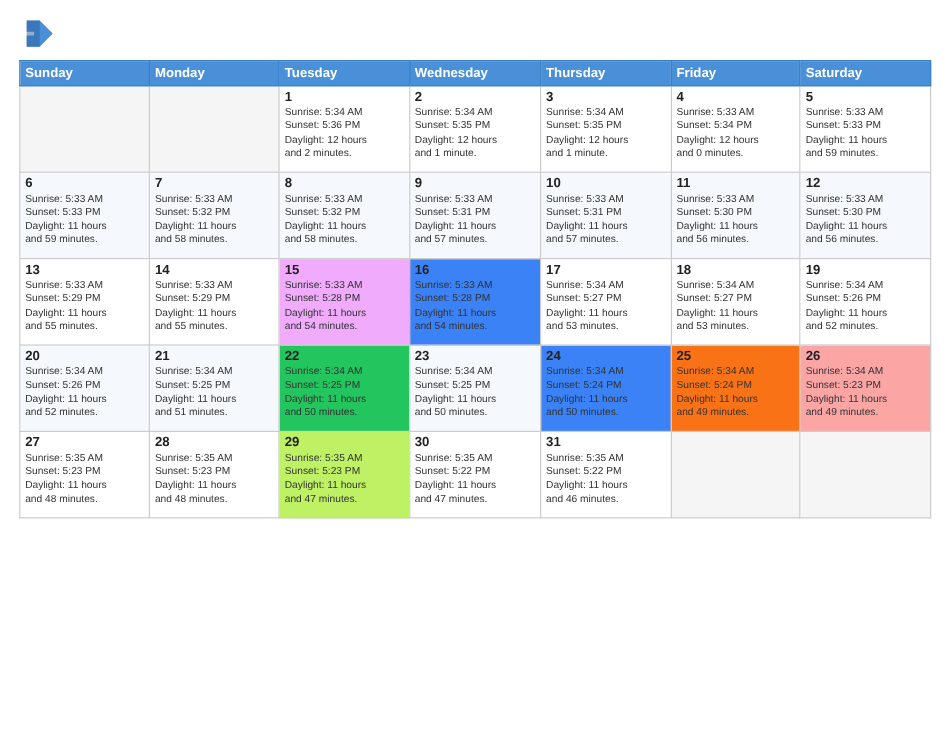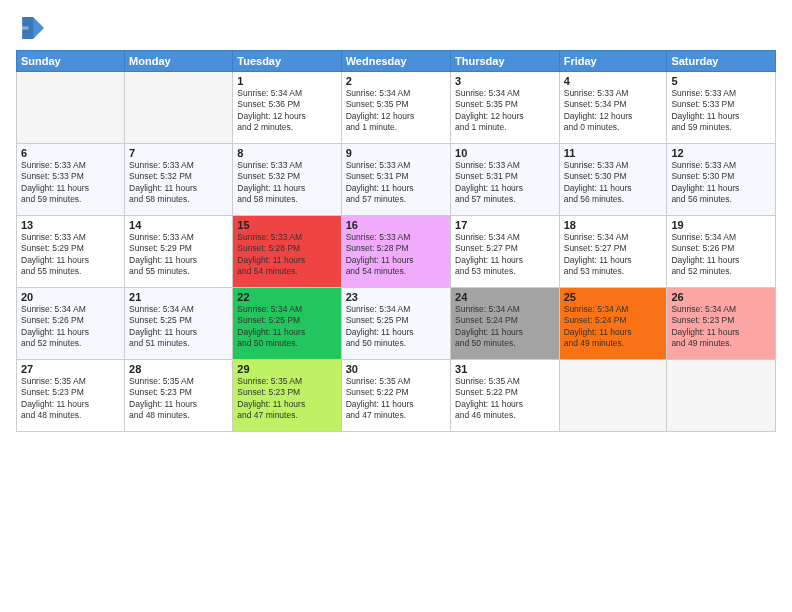--- a/index.html
+++ b/index.html
@@ -230,28 +230,28 @@
 Daylight: 11 hours
 and 55 minutes.</div>
           </td>
           <td style="background: rgb(255, 255, 255);">
             <span class="day-num">14</span>
             <div class="day-info" style="white-space: pre-line;">Sunrise: 5:33 AM
 Sunset: 5:29 PM
 Daylight: 11 hours
 and 55 minutes.</div>
           </td>
-          <td style="background: #ef4444; margin-left: 23px;">
+          <td style="background: #f0abfc; margin-left: 23px;">
             <span class="day-num">15</span>
             <div class="day-info" style="white-space: pre-line;">Sunrise: 5:33 AM
 Sunset: 5:28 PM
 Daylight: 11 hours
 and 54 minutes.</div>
           </td>
-          <td style="background: #f0abfc;">
+          <td style="background: #3b82f6;">
             <span class="day-num">16</span>
             <div class="day-info" style="white-space: pre-line;">Sunrise: 5:33 AM
 Sunset: 5:28 PM
 Daylight: 11 hours
 and 54 minutes.</div>
           </td>
           <td style="background: rgb(255, 255, 255);">
             <span class="day-num">17</span>
             <div class="day-info" style="white-space: pre-line;">Sunrise: 5:34 AM
 Sunset: 5:27 PM
@@ -295,21 +295,21 @@
 Daylight: 11 hours
 and 50 minutes.</div>
           </td>
           <td style="background: rgb(245, 248, 253);">
             <span class="day-num">23</span>
             <div class="day-info" style="white-space: pre-line;">Sunrise: 5:34 AM
 Sunset: 5:25 PM
 Daylight: 11 hours
 and 50 minutes.</div>
           </td>
-          <td style="background: #a3a3a3;">
+          <td style="background: #3b82f6;">
             <span class="day-num">24</span>
             <div class="day-info" style="white-space: pre-line;">Sunrise: 5:34 AM
 Sunset: 5:24 PM
 Daylight: 11 hours
 and 50 minutes.</div>
           </td>
           <td style="background: #f97316;">
             <span class="day-num">25</span>
             <div class="day-info" style="white-space: pre-line;">Sunrise: 5:34 AM
 Sunset: 5:24 PM

